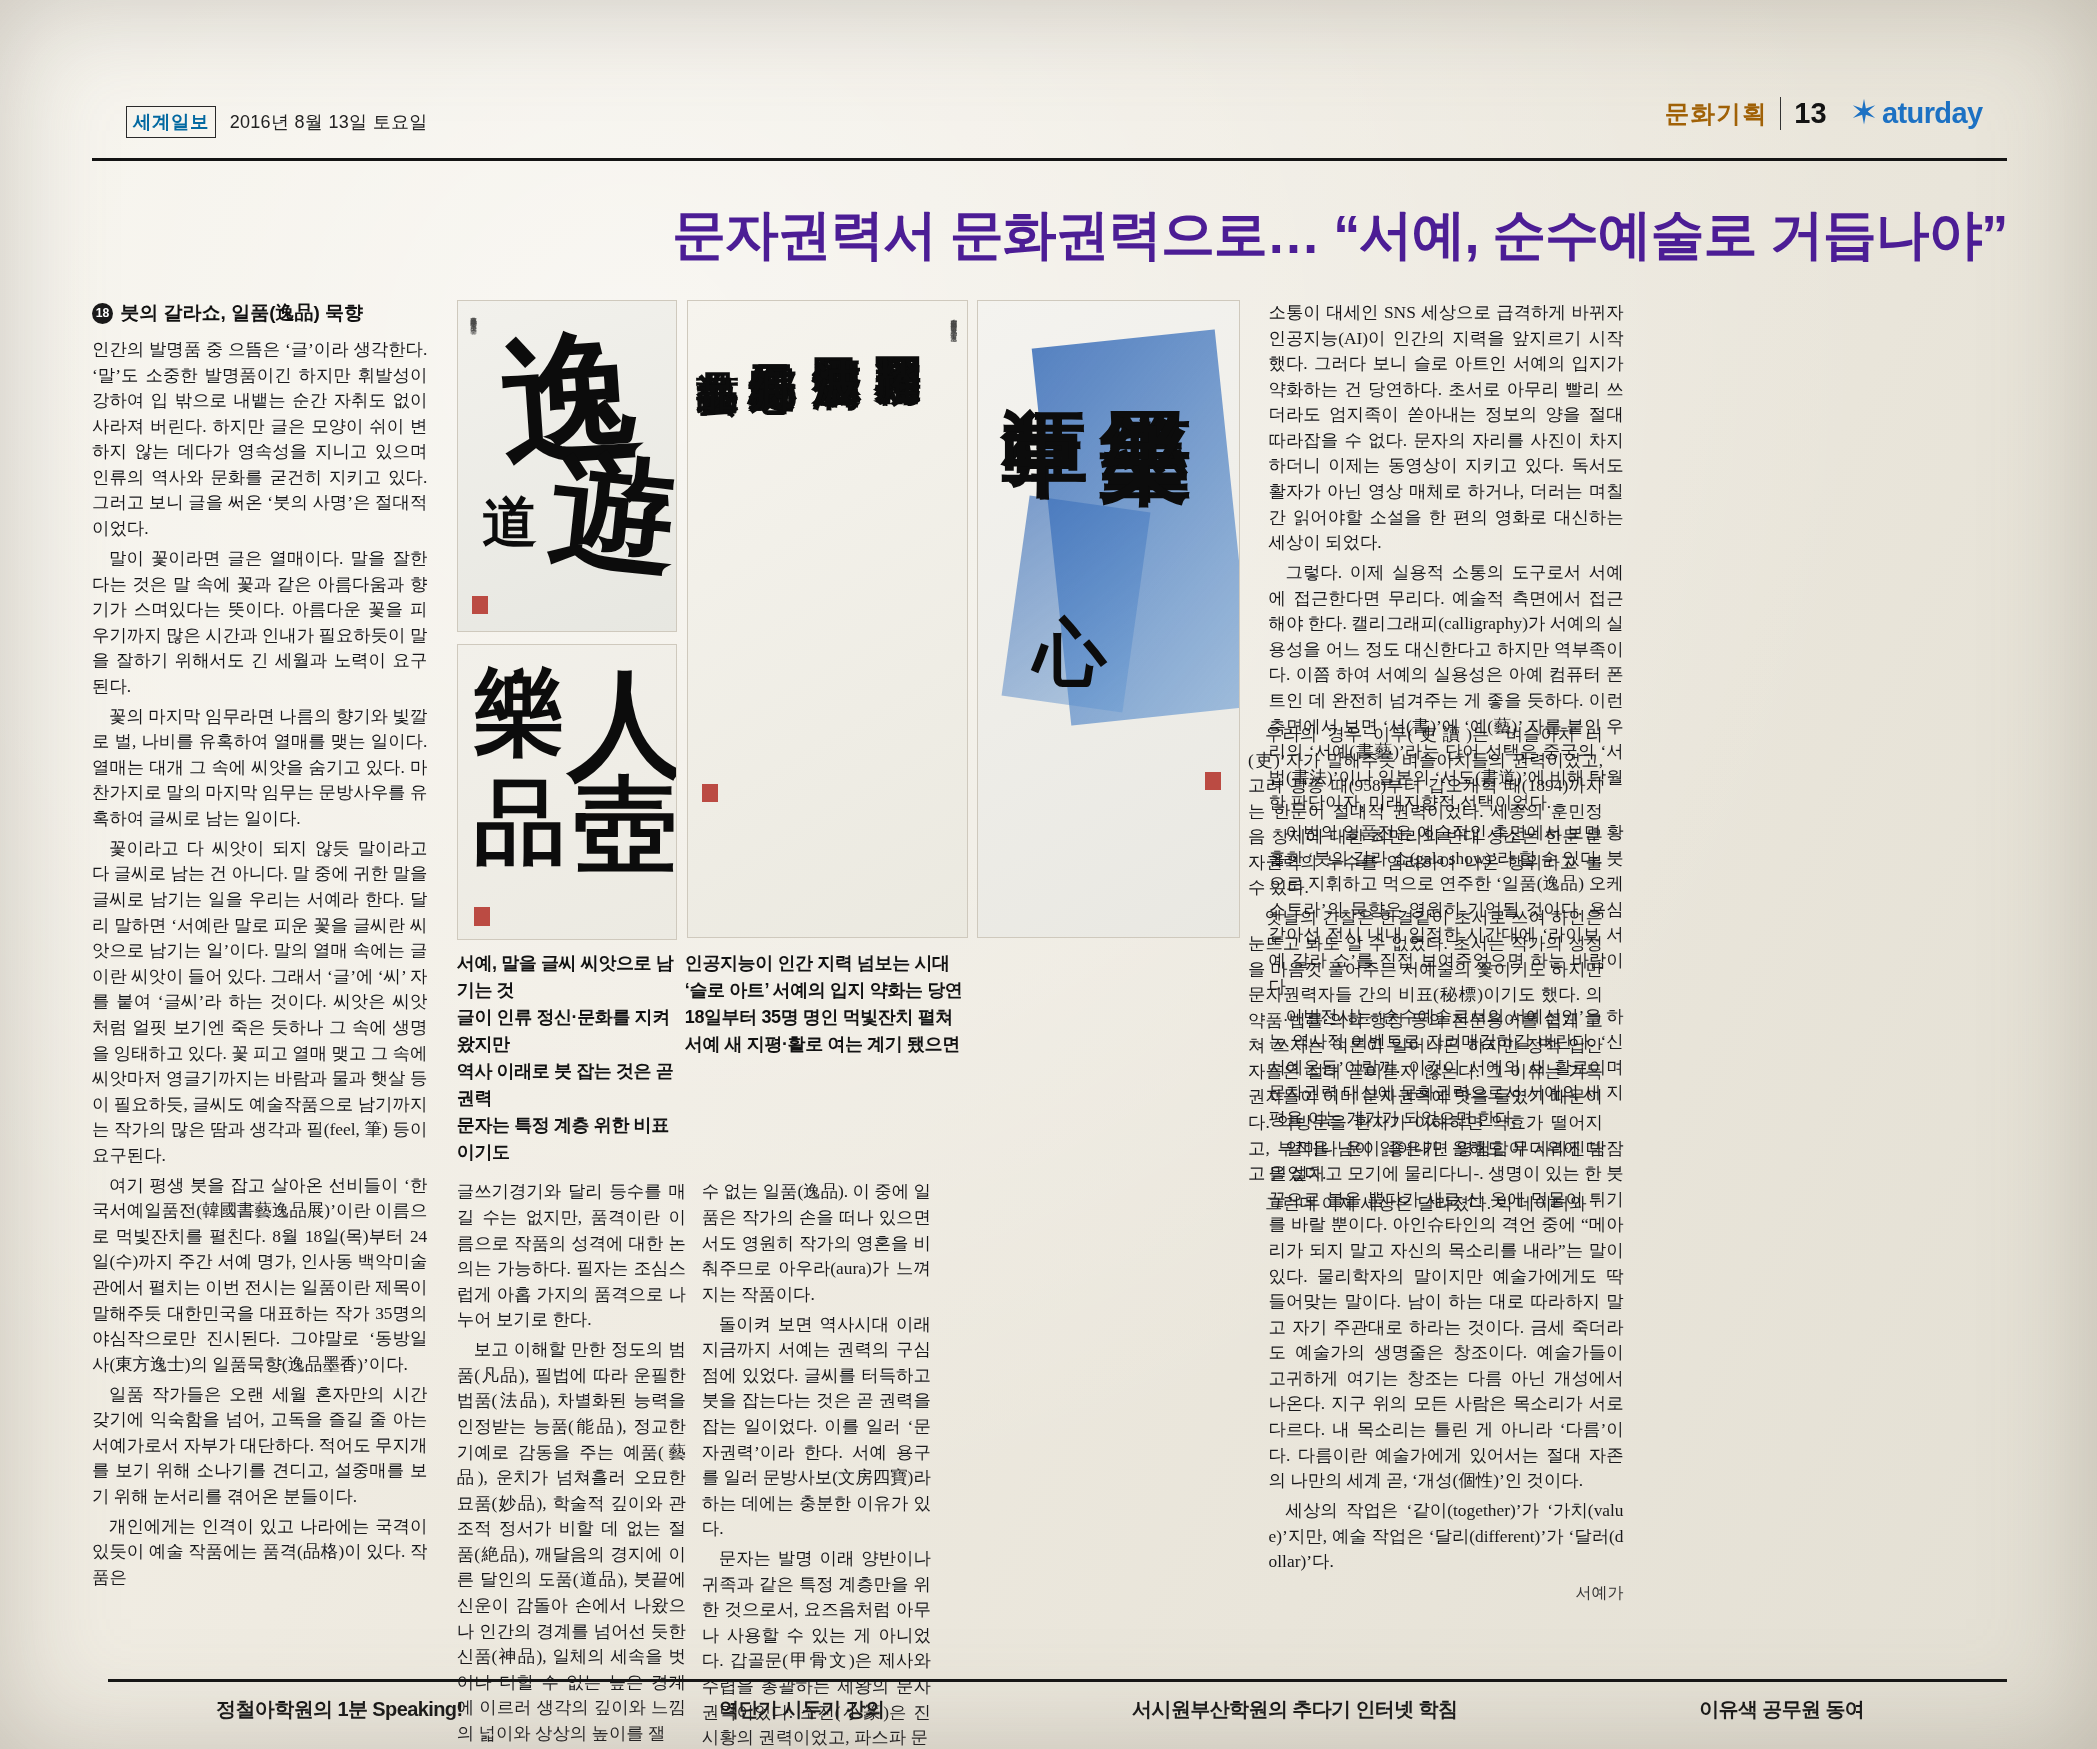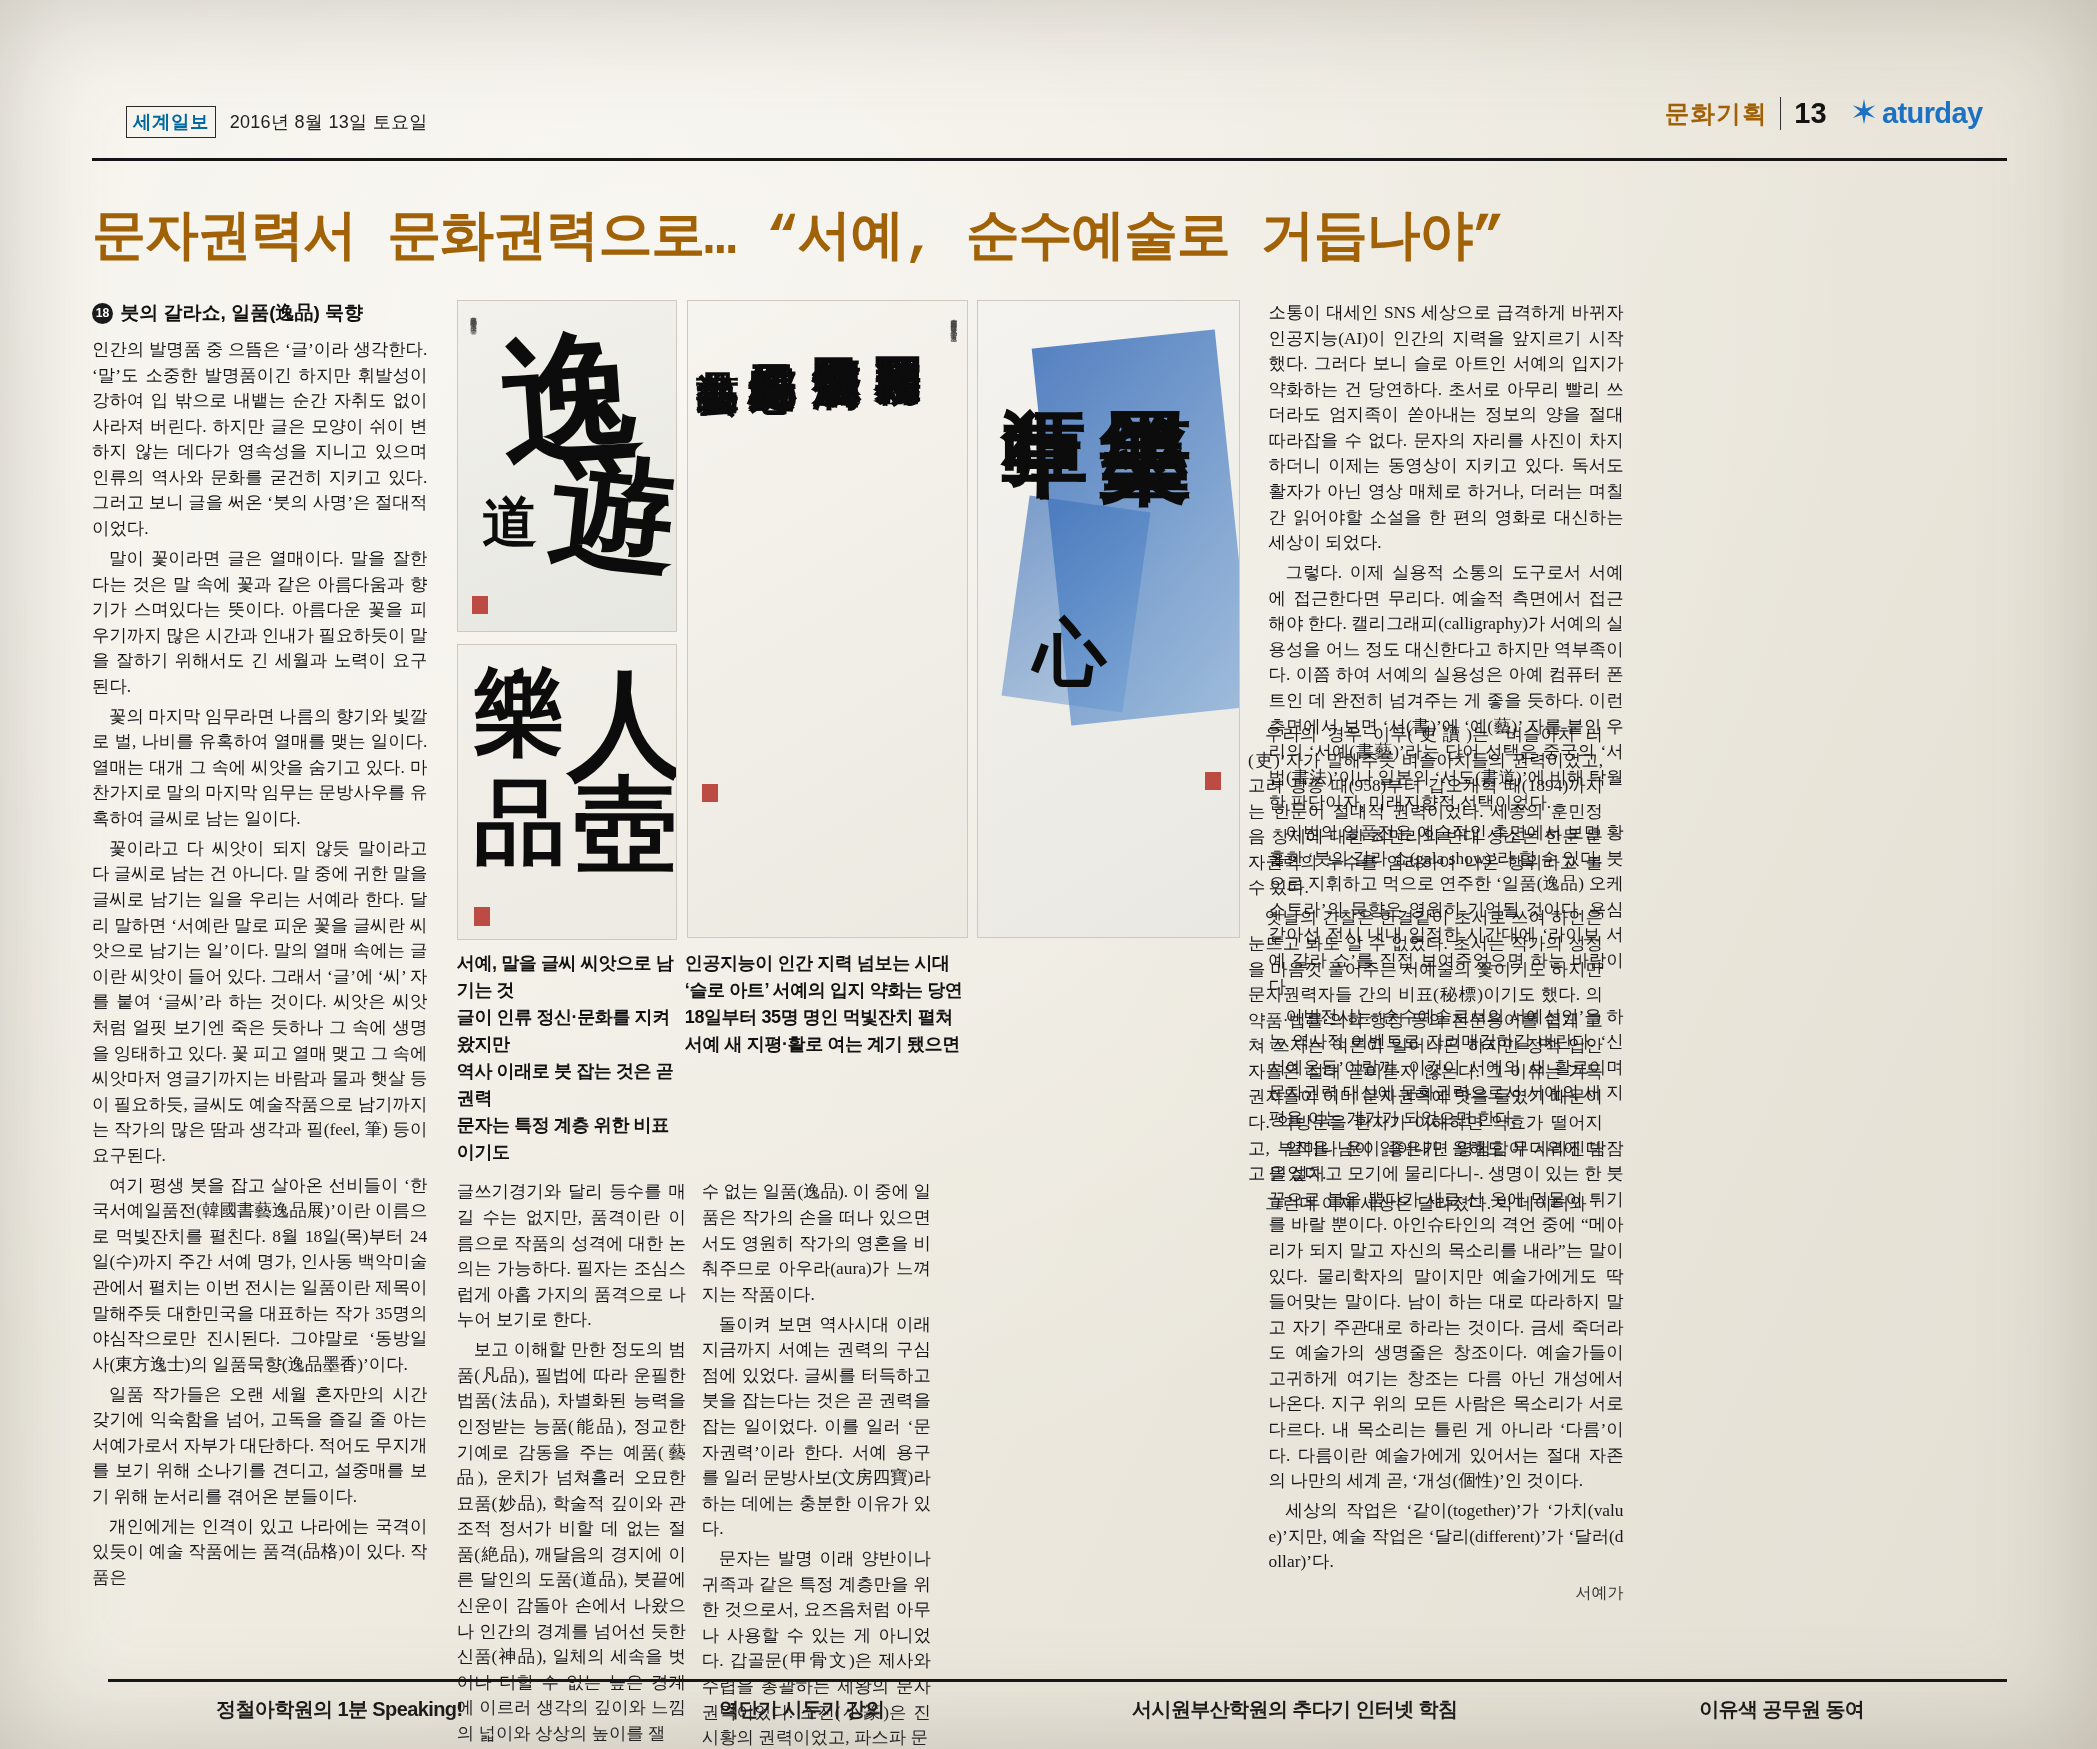--- a/index.html
+++ b/index.html
@@ -106,26 +106,26 @@
   .brand .word {
     font-family: "Liberation Sans", sans-serif;
     font-weight: bold;
     font-size: 29px;
     color: #1d72c4;
     letter-spacing: -0.6px;
   }
 
   
   .headline {
-    text-align: left;
-    font-family: Liberation Mono, monospace;
+    text-align: right;
+    font-family: Liberation Sans, sans-serif;
     font-weight: bold;
     font-size: 54px;
     letter-spacing: -1.2px;
-    color: #a16207;
+    color: #4c1d95;
     padding: 38px 0 28px 0;
     white-space: nowrap;
   }
 
   
   .body-grid {
     position: relative;
     display: flex;
     gap: 0px;
   }

